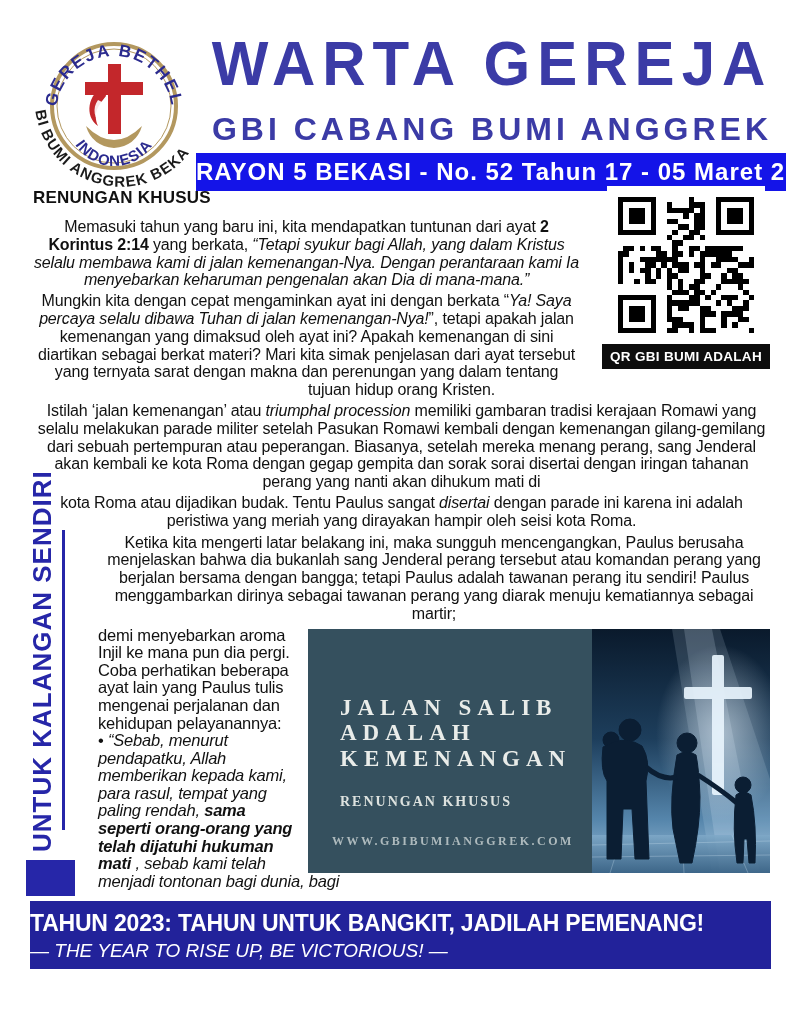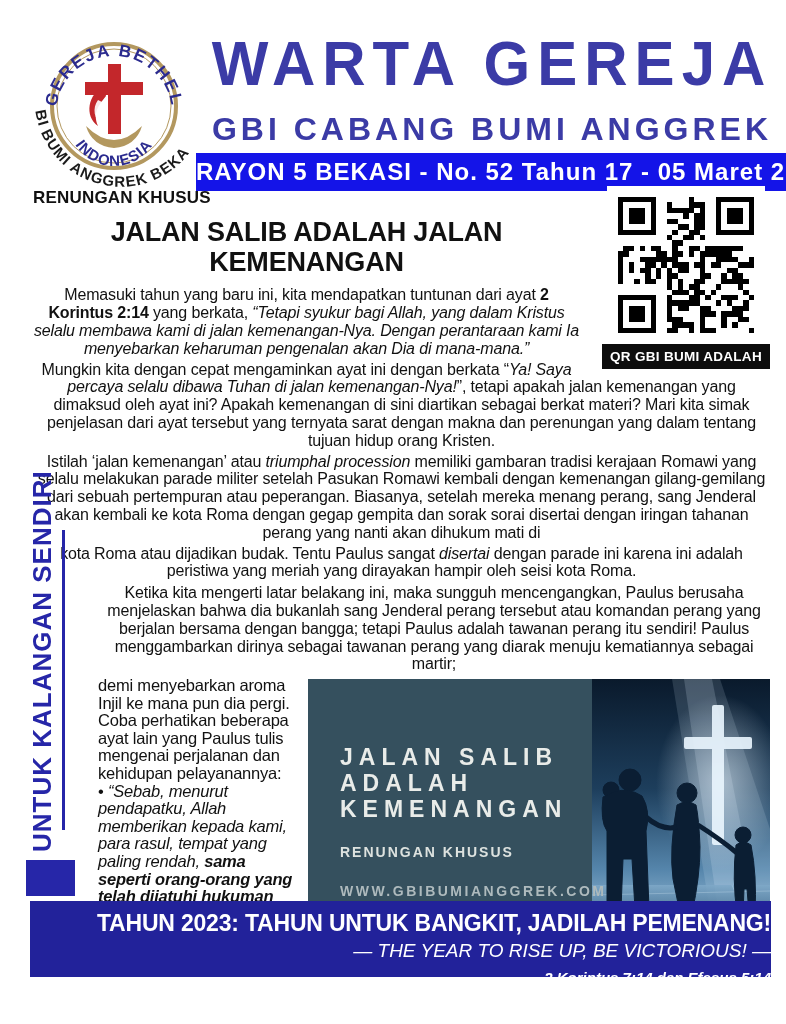--- a/index.html
+++ b/index.html
@@ -42,40 +42,40 @@
   .run-n{font-style:normal;font-weight:400;}
   .run-b{font-weight:700;}
   .run-i{font-style:italic;}
   .run-bi{font-weight:700;font-style:italic;}
   .indented{margin-left:27px;}
   .lower{margin-left:33px;margin-top:4px;padding-left:32px;}
   .media-row{margin-top:4px;}
   .media-row::after{content:"";display:block;clear:both;}
   .leftcol{font-size:16.5px;line-height:17.6px;margin:0;letter-spacing:-.2px;}
   
-  .card{float:right;width:462px;height:244px;margin:2px 0 0 10px;display:flex;padding:0;border:0;}
+  .card{float:right;width:462px;height:244px;margin:2px 0 0 10px;display:flex;padding:0;border:0;font-family:Liberation Serif, serif;}
   .card-text{width:284px;height:100%;background:#35505e;box-sizing:border-box;padding:66px 0 0 32px;position:relative;}
   .card-title{color:#e9ece9;font-weight:700;font-size:23px;letter-spacing:6px;line-height:1.12;}
   .card-subtitle{color:#dde2df;font-weight:600;font-size:14px;letter-spacing:2px;margin-top:22px;}
-  .card-url{position:absolute;left:32px;bottom:24px;color:#aebabd;font-size:14px;letter-spacing:2.5px;font-weight:600;}
+  .card-url{position:absolute;left:24px;bottom:24px;color:#aebabd;font-size:12px;letter-spacing:2.5px;font-weight:600;}
   .card-photo{width:178px;height:100%;}
   .card-photo svg{display:block;width:178px;height:244px;}
   
   .side-label-wrap{position:absolute;left:26px;top:530px;width:50px;height:366px;}
   .side-text{
     position:absolute;left:1px;top:0;height:322px;
     writing-mode:vertical-rl;transform:rotate(180deg);
     font-size:26px;font-weight:800;color:#2626a8;letter-spacing:1px;white-space:nowrap;
   }
   .side-rule{position:absolute;left:36px;top:0;width:3px;height:300px;background:#2626a8;}
   .side-cap{position:absolute;left:0;bottom:0;width:49px;height:36px;background:#2626a8;}
   
   .footer-banner{
-    position:absolute;left:30px;top:901px;width:741px;height:76px;background:#22229a;
-    color:#fff;text-align:right;box-sizing:border-box;padding-top:9px;
+    position:absolute;left:30px;top:901px;width:741px;height:68px;background:#22229a;
+    color:#fff;text-align:left;box-sizing:border-box;padding-top:9px;
   }
   .fb1{font-size:23px;font-weight:800;letter-spacing:-.2px;}
   .fb2{font-size:19px;font-weight:400;font-style:italic;margin-top:3px;}
   .fb3{font-size:15px;font-weight:700;font-style:italic;margin-top:7px;}
 </style>
 </head>
 <body>
 
 <div class="page">
 
@@ -315,21 +315,20 @@
             <path d="M20,2h7v7h-7z M21,3v5h5v-5z" fill-rule="evenodd"></path>
             <rect x="22" y="4" width="3" height="3"></rect>
             <path d="M2,20h7v7h-7z M3,21v5h5v-5z" fill-rule="evenodd"></path>
             <rect x="4" y="22" width="3" height="3"></rect>
           </g>
         </svg>
       <div class="qr-caption">QR GBI BUMI ADALAH</div>
     </aside>
 
     <div class="kicker">RENUNGAN KHUSUS</div>
-    <h1 class="article-title">JALAN SALIB ADALAH JALAN KEMENANGAN</h1>
 
     <p class="body"><span class="run-n">Memasuki tahun yang baru ini, kita mendapatkan tuntunan dari ayat </span><span class="run-b">2 Korintus 2:14</span><span class="run-n"> yang berkata,  </span><span class="run-i">“Tetapi syukur bagi Allah, yang dalam Kristus selalu membawa kami di jalan kemenangan-Nya. Dengan perantaraan kami Ia menyebarkan keharuman pengenalan akan Dia di mana-mana.”</span></p>
     <p class="body"><span class="run-n">Mungkin kita dengan cepat mengaminkan ayat ini dengan berkata “</span><span class="run-i">Ya! Saya percaya selalu dibawa Tuhan di jalan kemenangan-Nya!</span><span class="run-n">”, tetapi apakah jalan kemenangan yang dimaksud oleh ayat ini? Apakah kemenangan di sini diartikan sebagai berkat materi? Mari kita simak penjelasan dari ayat tersebut yang ternyata sarat dengan makna dan perenungan yang dalam tentang tujuan hidup orang Kristen.</span></p>
     <p class="body"><span class="run-n">Istilah ‘jalan kemenangan’ atau </span><span class="run-i">triumphal procession</span><span class="run-n"> memiliki gambaran tradisi kerajaan Romawi yang selalu melakukan parade militer setelah Pasukan Romawi kembali dengan kemenangan gilang-gemilang dari sebuah pertempuran atau peperangan. Biasanya, setelah mereka menang perang, sang Jenderal akan kembali ke kota Roma dengan gegap gempita dan sorak sorai disertai dengan iringan tahanan perang yang nanti akan dihukum mati di</span></p>
     <p class="body indented"><span class="run-n">kota Roma atau dijadikan budak. Tentu Paulus sangat </span><span class="run-i">disertai</span><span class="run-n"> dengan parade ini karena ini adalah peristiwa yang meriah yang dirayakan hampir oleh seisi kota Roma.</span></p>
 
     <div class="lower">
       <p class="body"><span class="run-n">Ketika kita mengerti latar belakang ini, maka sungguh mencengangkan, Paulus berusaha menjelaskan bahwa dia bukanlah sang Jenderal perang tersebut atau komandan perang yang berjalan bersama dengan bangga; tetapi Paulus adalah tawanan perang itu sendiri! Paulus menggambarkan dirinya sebagai tawanan perang yang diarak menuju kematiannya sebagai martir;</span></p>
 
       <div class="media-row">

